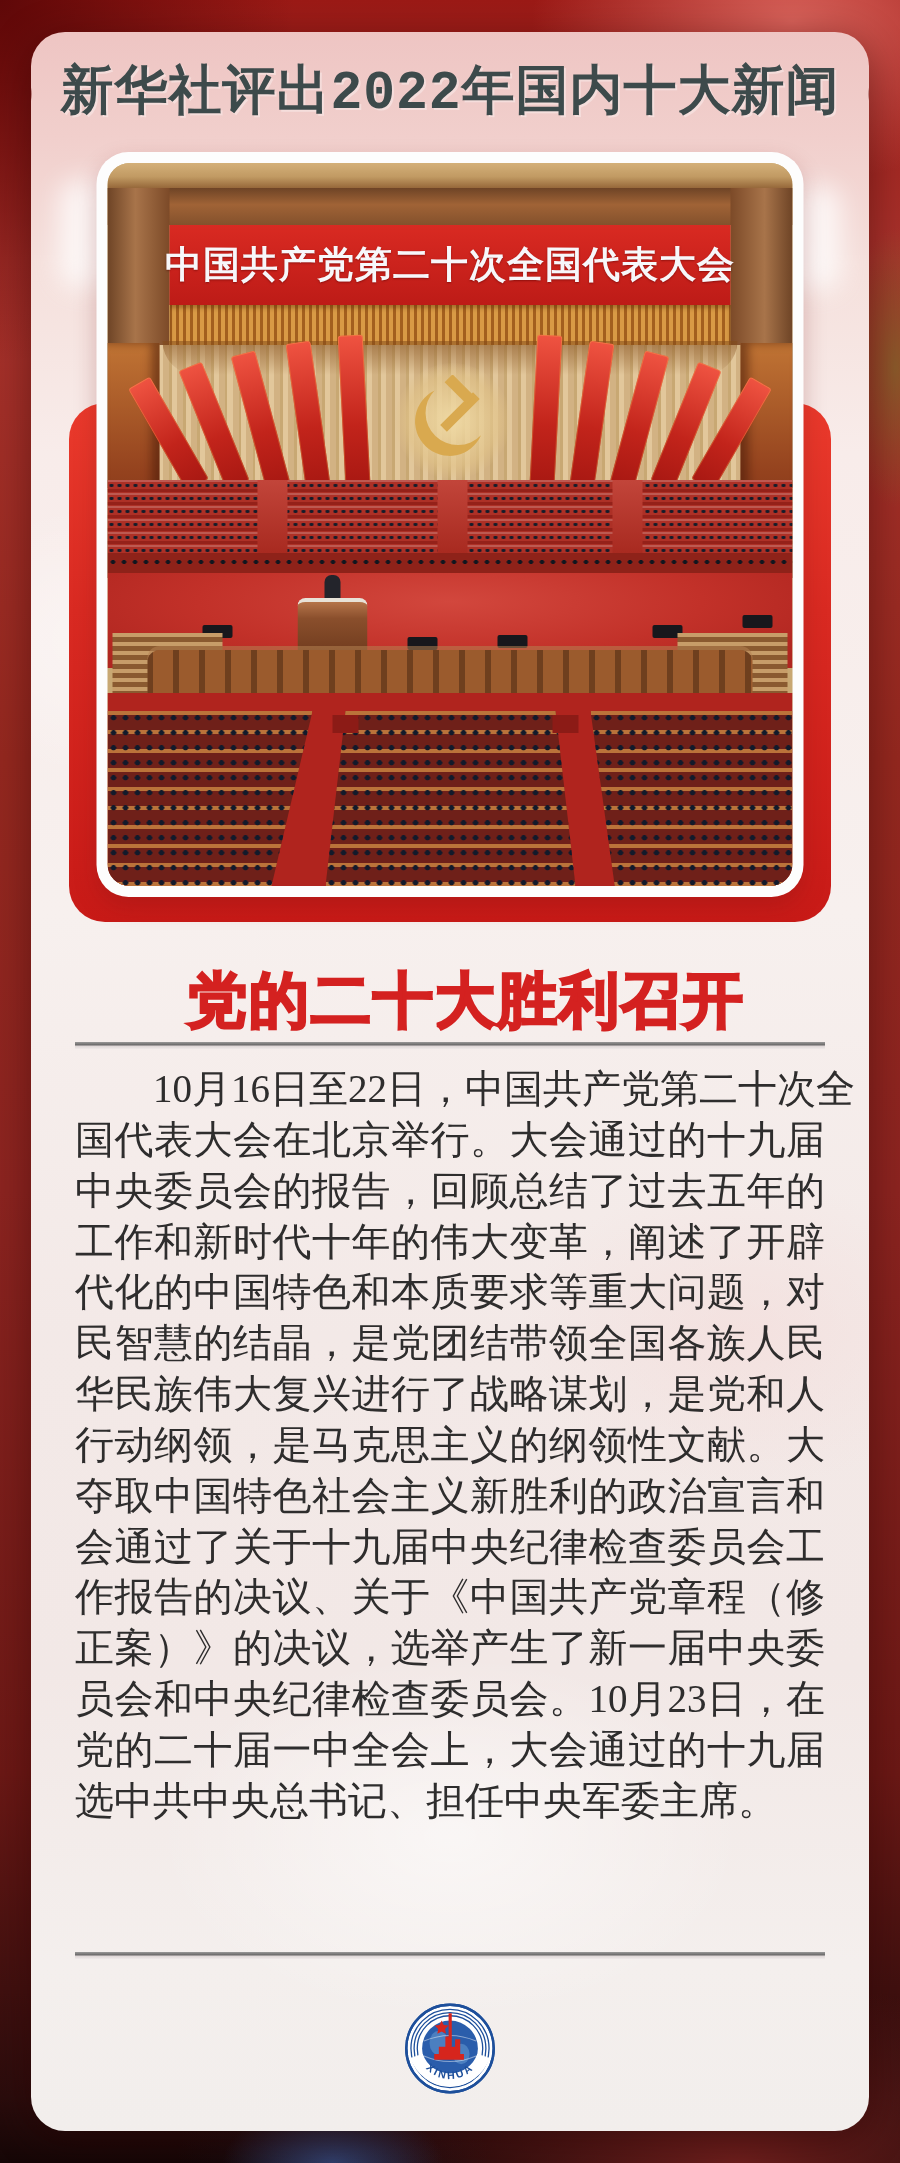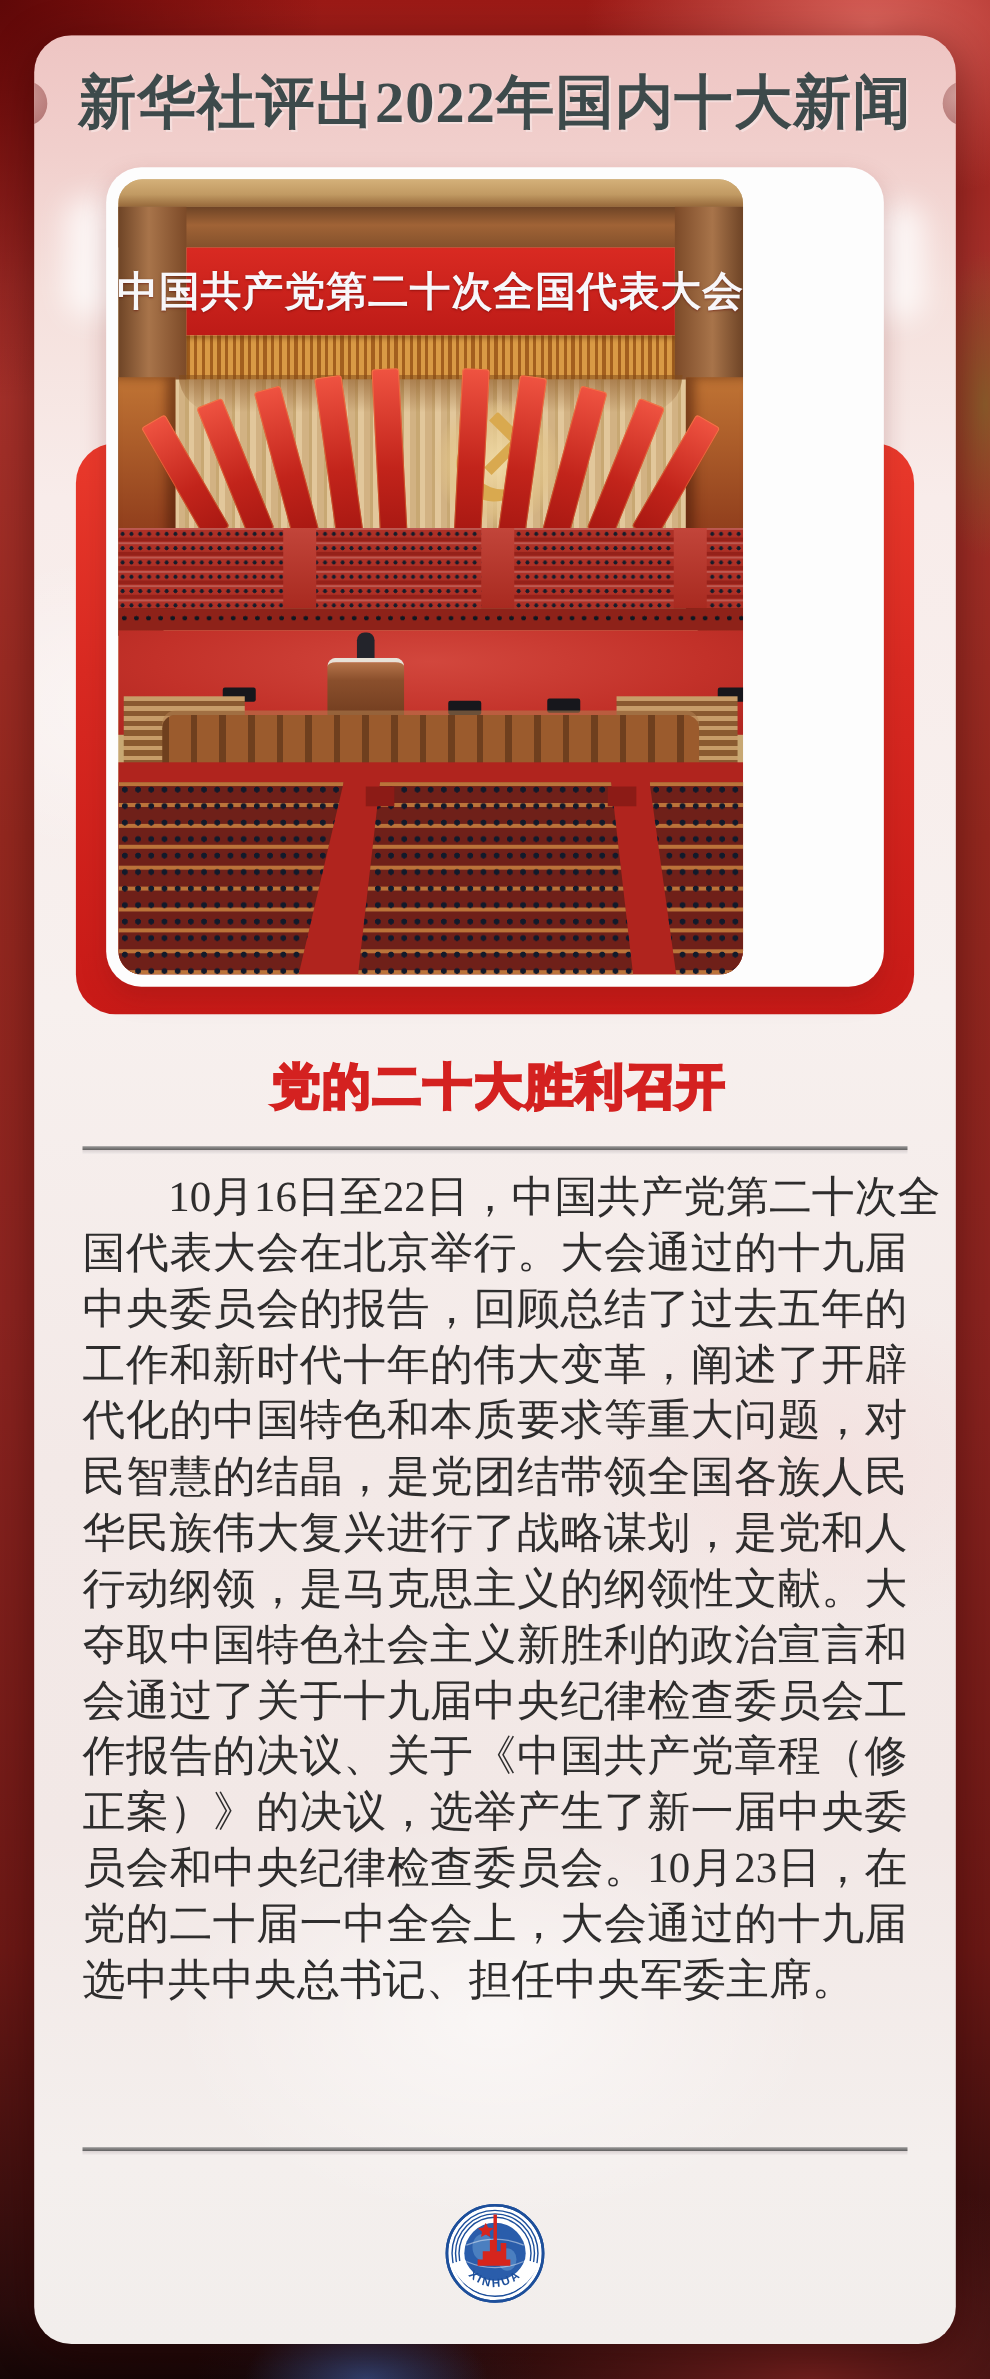--- a/index.html
+++ b/index.html
@@ -26,29 +26,29 @@
 
   
   .wm{position:absolute;top:128px;left:0;width:100%;height:160px;z-index:1;}
   .wm i{position:absolute;display:block;background:#fff;opacity:.75;filter:blur(13px);border-radius:18px;}
 
   
   .header{position:absolute;top:22px;left:0;width:100%;height:80px;z-index:5;display:flex;align-items:center;justify-content:center;gap:28px;}
   .dot{width:37px;height:40px;border-radius:50%;flex:0 0 auto;
        background:radial-gradient(circle at 38% 32%, #cf9c99, #b97d7b 70%, #a96f6e 100%);}
   .header h1{margin:0;font-size:53px;line-height:1;font-weight:700;color:#3d4a4b;
-       font-family:Liberation Serif, serif;letter-spacing:1px;white-space:nowrap;
+       font-family:Liberation Mono, monospace;letter-spacing:1px;white-space:nowrap;
        text-shadow:2px 2px 0 rgba(255,255,255,.35);}
 
   
   .photo-backing{position:absolute;top:371px;left:50%;transform:translateX(-50%);width:762px;height:519px;
        border-radius:36px;background:linear-gradient(180deg,#ea3a2c 0%,#d92a22 40%,#c81a17 100%);z-index:2;}
   .photo-card{position:absolute;top:120px;left:50%;transform:translateX(-50%);width:707px;height:745px;
        border-radius:32px;background:#fdfdfd;z-index:3;box-shadow:0 10px 22px rgba(120,20,20,.25);}
-  .photo{position:absolute;left:11px;top:11px;width:568px;height:723px;border-radius:22px;overflow:hidden;
+  .photo{position:absolute;left:11px;top:11px;width:685px;height:723px;border-radius:22px;overflow:hidden;
        background:#c8a873;}
 
   
   .wood-top{position:absolute;top:0;left:0;width:100%;height:25px;
        background:linear-gradient(180deg,#d4b079 0%,#c19a63 55%,#96683a 100%);}
   .wood-beam{position:absolute;top:25px;left:0;width:100%;height:37px;
        background:linear-gradient(180deg,#6e4426,#a06336 45%,#84512c 100%);}
   .pillar{position:absolute;top:25px;width:62px;height:300px;
        background:linear-gradient(90deg,#6e4426,#a8744a 45%,#7c4a28 100%);}
   .pillar.right{right:0;background:linear-gradient(270deg,#6e4426,#a8744a 45%,#7c4a28 100%);}
@@ -104,23 +104,23 @@
        background-image:
          radial-gradient(circle at 50% 45%, #121a2b 2.5px, transparent 2.9px),
          repeating-linear-gradient(180deg, rgba(200,130,64,.85) 0 4px, transparent 4px 19px);
        background-size:12px 15px,100% 19px;}
   .aud.a1{left:0;width:205px;clip-path:polygon(0 0,100% 0,80% 100%,0 100%);}
   .aud.a2{left:218px;width:250px;clip-path:polygon(8% 0,92% 0,100% 100%,0 100%);}
   .aud.a3{left:483px;width:202px;clip-path:polygon(0 0,100% 0,100% 100%,12% 100%);}
   .ped{position:absolute;top:552px;width:26px;height:18px;background:#8c1b16;}
 
   
-  .headline{position:absolute;top:923px;left:0;width:100%;margin:4px;z-index:4;
+  .headline{position:absolute;top:923px;left:0;width:100%;margin:16px;z-index:4;
        text-align:center;font-family:"Liberation Sans", sans-serif;font-weight:900;
-       font-size:44px;line-height:60px;color:#d42120;letter-spacing:2px;
+       font-size:60px;line-height:60px;color:#d42120;letter-spacing:2px;
        -webkit-text-stroke:2.5px #d42120;}
   .divider{position:absolute;left:44px;width:750px;height:7px;z-index:4;
        background:linear-gradient(180deg,#8a8a8a 0%,#4e4e4e 45%,#d8d0d0 55%,#efe9e9 100%);opacity:.85;}
   .d1{top:1010px;} .d2{top:1920px;}
   .body-text{position:absolute;top:1032px;left:44px;width:750px;z-index:4;
        font-family:Liberation Serif, serif;font-size:39px;line-height:50.85px;color:#2e2d2d;}
   .body-line{text-align:justify;text-align-last:justify;text-justify:inter-character;white-space:nowrap;}
   .body-line:first-child{text-indent:78px;}
   .body-line:last-child{text-align-last:left;white-space:normal;}
 

